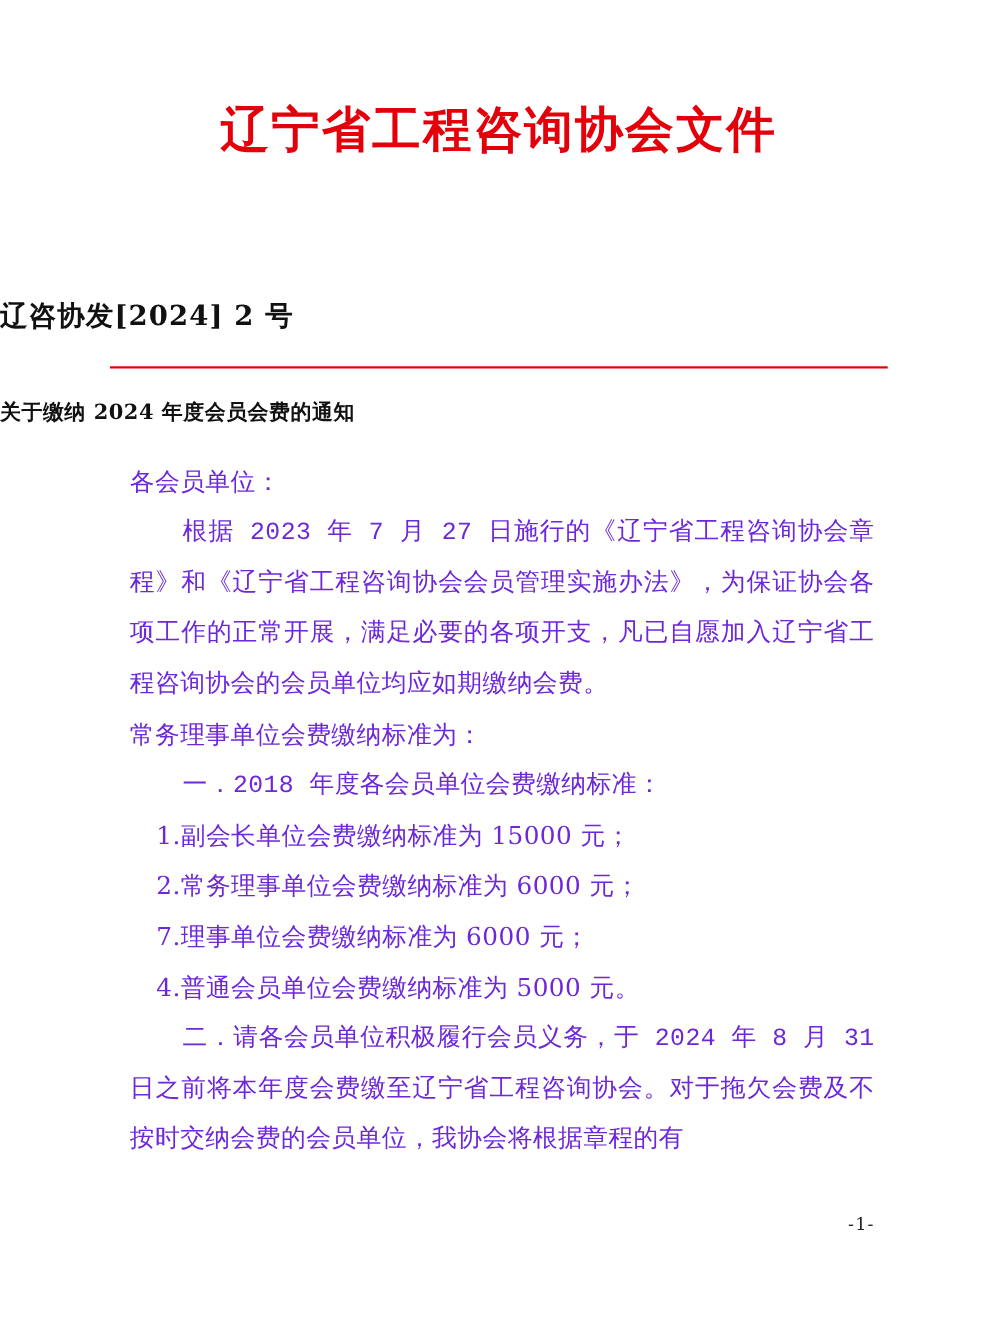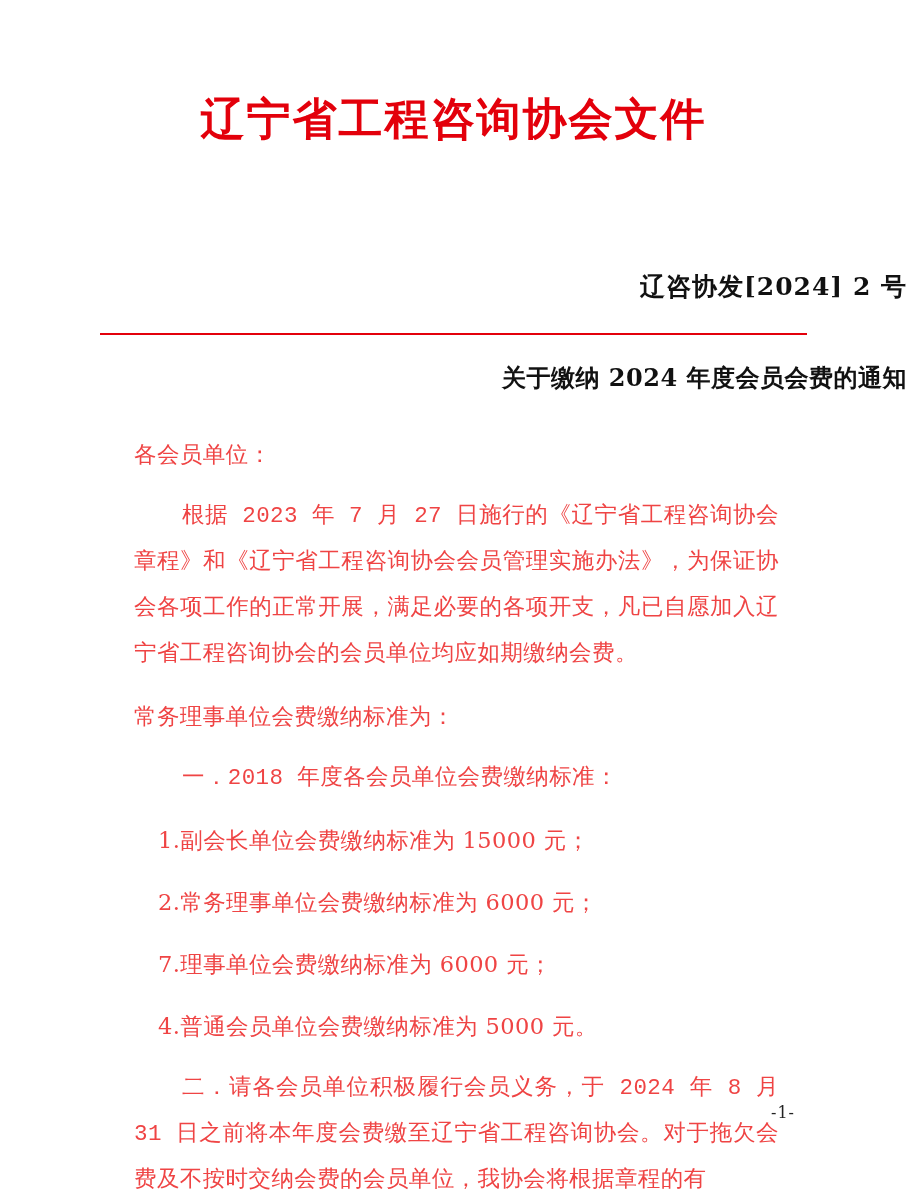--- a/index.html
+++ b/index.html
@@ -30,57 +30,57 @@
     font-size: 44px;
     letter-spacing: 2px;
     line-height: 1.1;
     white-space: nowrap;
   }
   .doc-number {
     position: absolute;
     left: 0;
     right: 0;
     top: 270px;
-    text-align: right;
+    text-align: left;
     font-size: 25px;
     font-weight: bold;
     color: #111;
     letter-spacing: 1px;
   }
   .red-rule {
     position: absolute;
     left: 100px;
     right: 100px;
     top: 333px;
     height: 2px;
     background: #e3000b;
   }
   .notice-title {
     position: absolute;
     left: 0;
     right: 0;
     top: 362px;
-    text-align: right;
-    font-size: 24px;
+    text-align: left;
+    font-size: 19px;
     font-weight: bold;
     color: #111;
     letter-spacing: 0.5px;
   }
   .body-block {
     position: absolute;
     left: 118px;
     right: 112px;
     top: 415px;
   }
   .para {
     font-size: 22.5px;
     line-height: 46px;
-    color: #ef4444;
+    color: #6d28d9;
     text-align: justify;
-    margin: 16px;
+    margin: 0;
     letter-spacing: 0.4px;
   }
   .indent {
     text-indent: 48px;
     font-family: Liberation Mono, monospace;
   }
   .indent-sm {
     text-indent: 24px;
   }
   .page-number {

